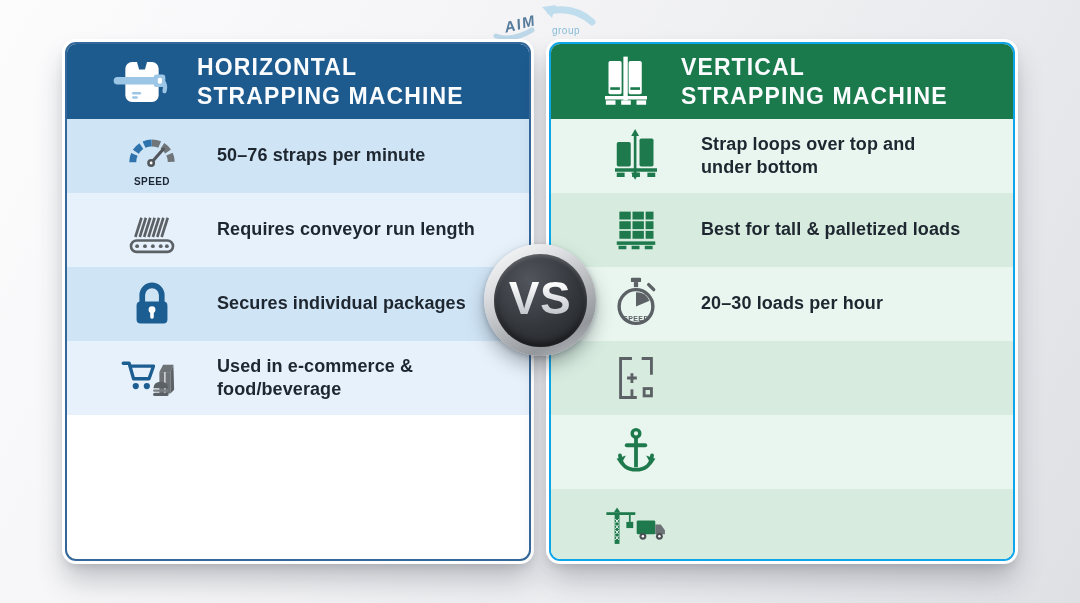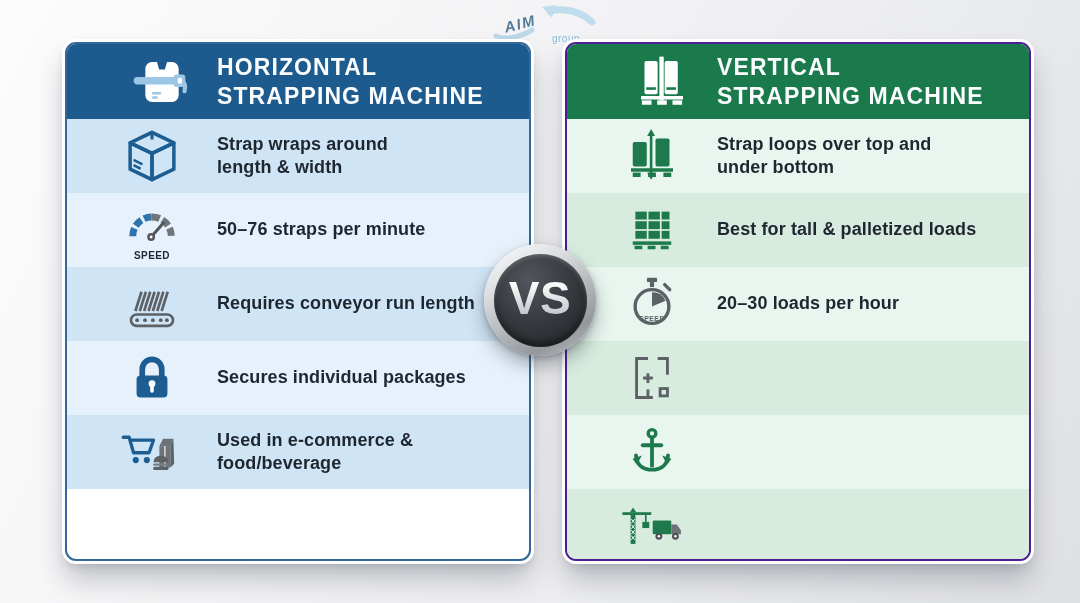--- a/index.html
+++ b/index.html
@@ -12,35 +12,35 @@
 
   
   .watermark { position:absolute; left:488px; top:2px; width:116px; height:44px; opacity:.92; }
   .watermark svg { position:absolute; left:0; top:0; }
   .wm-brand {
     position:absolute; left:16px; top:13px;
     font-size:15px; font-weight:bold; font-style:italic;
     color:#2a5a82; letter-spacing:1.5px;
     transform:rotate(-14deg); opacity:.85;
   }
-  .wm-sub { position:absolute; right:24px; bottom:2px; font-size:10px; color:#7fb8d4; letter-spacing:.5px; }
+  .wm-sub { position:absolute; right:24px; bottom:10px; font-size:10px; color:#7fb8d4; letter-spacing:.5px; }
 
   
   .card {
     position:absolute; top:42px; width:466px; height:519px;
     border-radius:11px; overflow:hidden; background:#fff;
   }
   .card.left  { left:65px;  border:2px solid #35689a;
     box-shadow: 0 0 0 3px #ffffff, 0 18px 28px rgba(45,55,70,.28), 0 5px 10px rgba(45,55,70,.16); }
-  .card.right { left:565px; border:2px solid #4c1d95;
+  .card.right { left:549px; border:2px solid #0ea5e9;
     box-shadow: 0 0 0 3px #ffffff, 0 18px 28px rgba(45,55,70,.28), 0 5px 10px rgba(45,55,70,.16); }
 
   .card-header {
     height:75px; display:flex; align-items:center;
-    padding-left:64px; gap:24px;
+    padding-left:44px; gap:24px;
   }
   .card.left  .card-header { background:#1d5a8d; }
   .card.right .card-header { background:#1b7a4c; }
   .header-icon { width:62px; height:58px; flex:0 0 auto; display:flex; align-items:center; justify-content:center; }
   .card-title {
     color:#fafcfe; font-size:23px; font-weight:bold;
     letter-spacing:1.1px; line-height:1.22; white-space:pre-line;
   }
 
   .rows { display:flex; flex-direction:column; }
@@ -113,35 +113,20 @@
         <path d="M56 30 q10 1 7 13" stroke="#9cc6e6" stroke-width="5" fill="none" stroke-linecap="round"></path>
         <rect x="50" y="23" width="14" height="15" rx="3.5" fill="#9cc6e6"></rect>
         <rect x="55" y="27" width="5" height="7" rx="2" fill="#ffffff"></rect>
       </svg>
     </div>
     <h2 class="card-title">HORIZONTAL
 STRAPPING MACHINE</h2>
   </div>
   <div class="rows">
 
-    <div class="row">
-      <div class="icon-box">
-        <svg width="56" height="56" viewBox="0 0 64 64">
-          <g fill="none" stroke="#1d5e92" stroke-width="4" stroke-linejoin="round">
-            <polygon points="32,5 57,17 32,29 7,17"></polygon>
-            <polygon points="7,17 32,29 32,59 7,47"></polygon>
-            <polygon points="57,17 32,29 32,59 57,47"></polygon>
-          </g>
-          <path d="M19 11 L32 5 L32 13" fill="none" stroke="#1d5e92" stroke-width="3.5" stroke-linejoin="round"></path>
-          <path d="M12 37 l8 4 M12 43 l6 3" stroke="#1d5e92" stroke-width="3" stroke-linecap="round"></path>
-        </svg>
-      </div>
-      <div class="row-text">Strap wraps around
-length &amp; width</div>
-    </div>
 
 
     <div class="row">
       <div class="icon-box">
         <svg width="56" height="52" viewBox="0 0 64 58">
           <path d="M10 36 A22 22 0 0 1 32 14" fill="none" stroke="#2f73ad" stroke-width="8" stroke-dasharray="9 3.5"></path>
           <path d="M32 14 A22 22 0 0 1 54 36" fill="none" stroke="#707579" stroke-width="8" stroke-dasharray="9 3.5"></path>
           <line x1="31" y1="37" x2="45" y2="21" stroke="#53575c" stroke-width="3.5" stroke-linecap="round"></line>
           <circle cx="31" cy="37" r="4.5" fill="#53575c"></circle>
           <circle cx="31" cy="37" r="1.6" fill="#ffffff"></circle>

